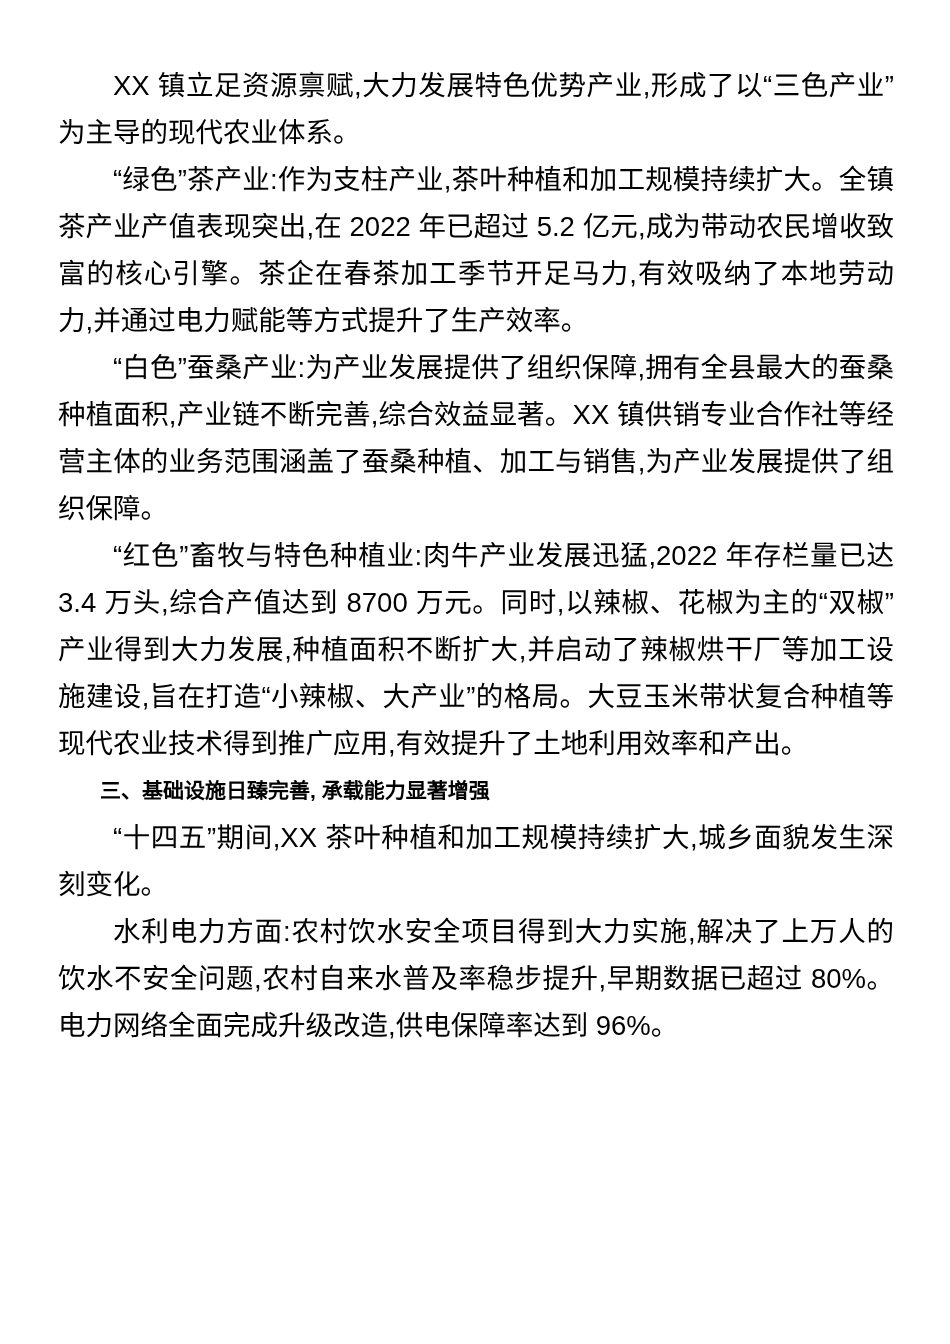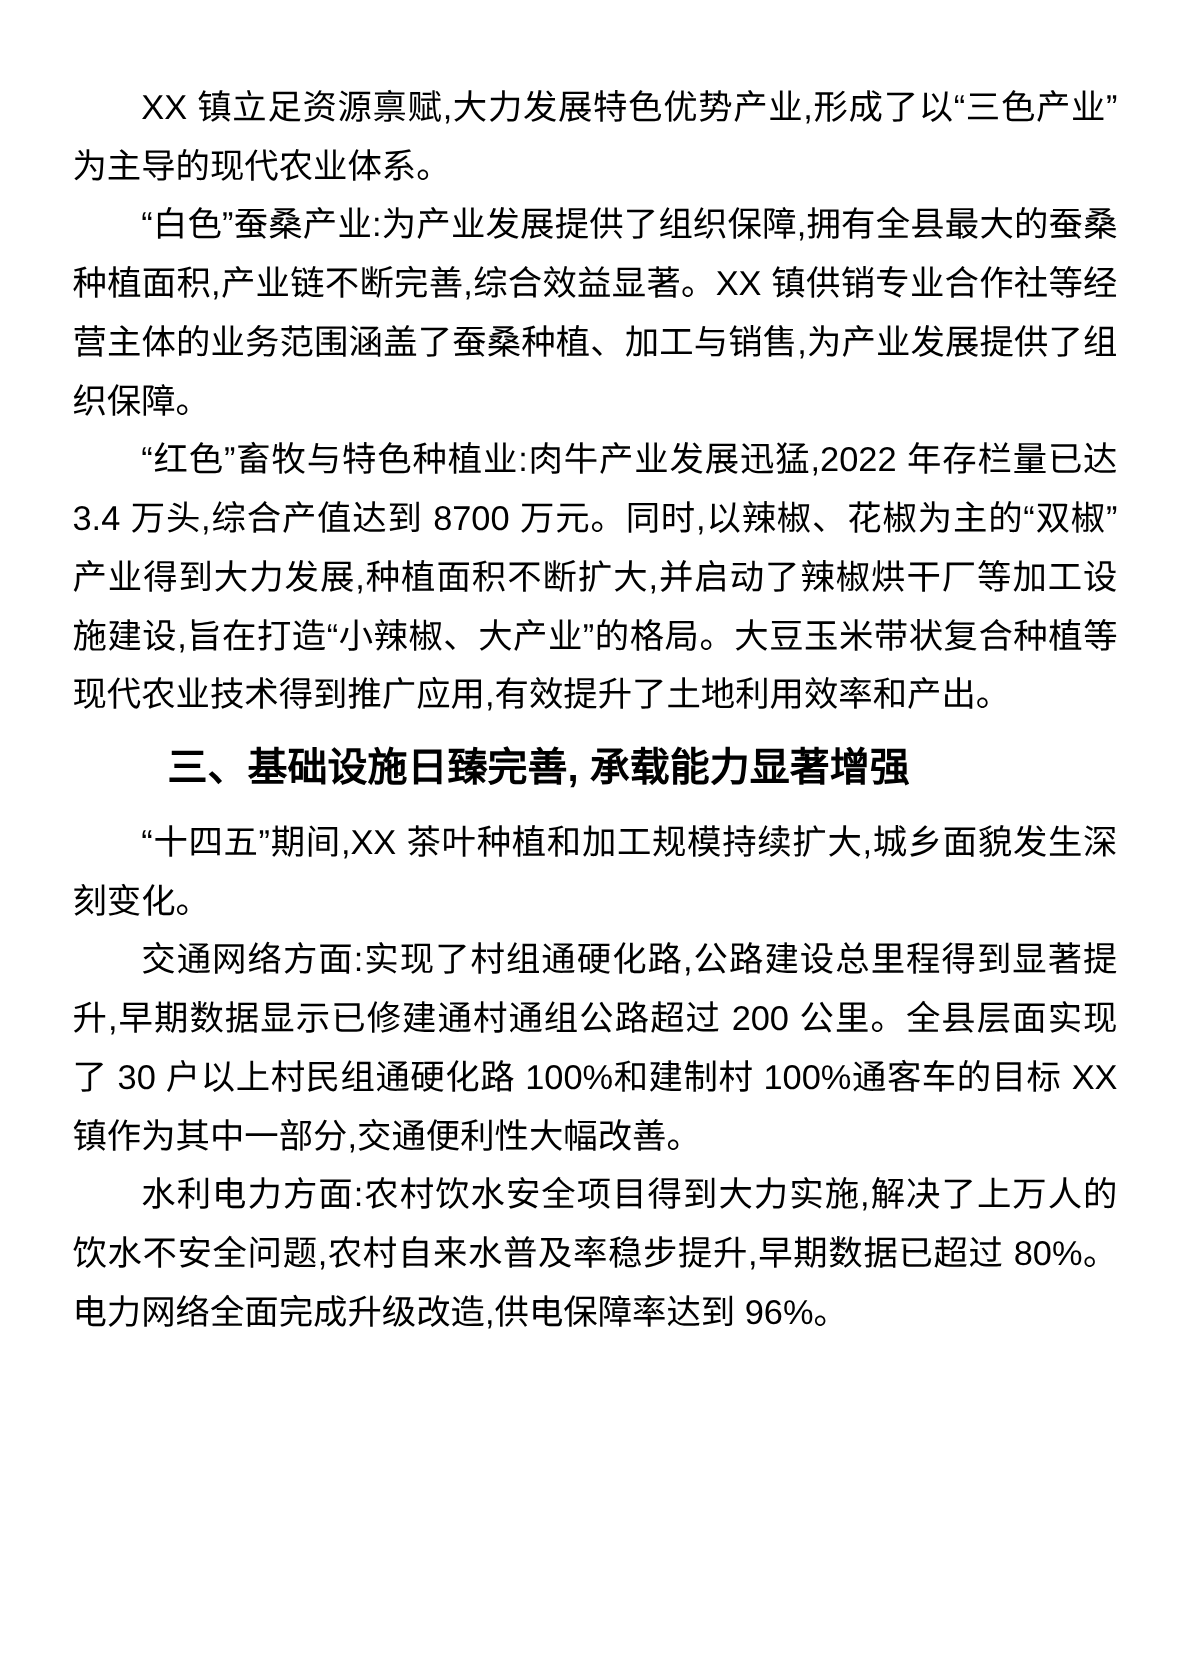--- a/index.html
+++ b/index.html
@@ -35,45 +35,45 @@
     text-align: justify;
     text-justify: inter-ideograph;
     text-indent: 2em;
     letter-spacing: 0px;
     font-weight: normal;
     word-break: break-all;
     -webkit-font-feature-settings: "kern" 0;
     font-kerning: none;
   }
   p.heading {
-    margin: 12px;
+    margin: 0;
     padding: 0;
-    font-size: 32px;
+    font-size: 21px;
     line-height: 47px;
     text-indent: 2em;
     font-weight: bold;
     text-align: left;
     word-break: break-all;
   }
 </style>
 </head>
 <body>
 
 <div id="page">
   <div id="doc-body">
 
     <p class="para">XX 镇立足资源禀赋,大力发展特色优势产业,形成了以“三色产业”为主导的现代农业体系。</p>
 
+    <p class="para">“绿色”茶产业:作为支柱产业,茶叶种植和加工规模持续扩大。全镇茶产业产值表现突出,在 2022 年已超过 5.2 亿元,成为带动农民增收致富的核心引擎。茶企在春茶加工季节开足马力,有效吸纳了本地劳动力,并通过电力赋能等方式提升了生产效率。</p>
 
     <p class="para">“白色”蚕桑产业:为产业发展提供了组织保障,拥有全县最大的蚕桑种植面积,产业链不断完善,综合效益显著。XX 镇供销专业合作社等经营主体的业务范围涵盖了蚕桑种植、加工与销售,为产业发展提供了组织保障。</p>
 
     <p class="para">“红色”畜牧与特色种植业:肉牛产业发展迅猛,2022 年存栏量已达 3.4 万头,综合产值达到 8700 万元。同时,以辣椒、花椒为主的“双椒”产业得到大力发展,种植面积不断扩大,并启动了辣椒烘干厂等加工设施建设,旨在打造“小辣椒、大产业”的格局。大豆玉米带状复合种植等现代农业技术得到推广应用,有效提升了土地利用效率和产出。</p>
 
     <p class="heading">三、基础设施日臻完善, 承载能力显著增强</p>
 
     <p class="para">“十四五”期间,XX 茶叶种植和加工规模持续扩大,城乡面貌发生深刻变化。</p>
 
-    <p class="para">交通网络方面:实现了村组通硬化路,公路建设总里程得到显著提升,早期数据显示已修建通村通组公路超过 200 公里。全县层面实现了 30 户以上村民组通硬化路 100%和建制村 100%通客车的目标 XX 镇作为其中一部分,交通便利性大幅改善。</p>
 
     <p class="para">水利电力方面:农村饮水安全项目得到大力实施,解决了上万人的饮水不安全问题,农村自来水普及率稳步提升,早期数据已超过 80%。电力网络全面完成升级改造,供电保障率达到 96%。</p>
 
   </div>
 </div>
 
 </body></html>

